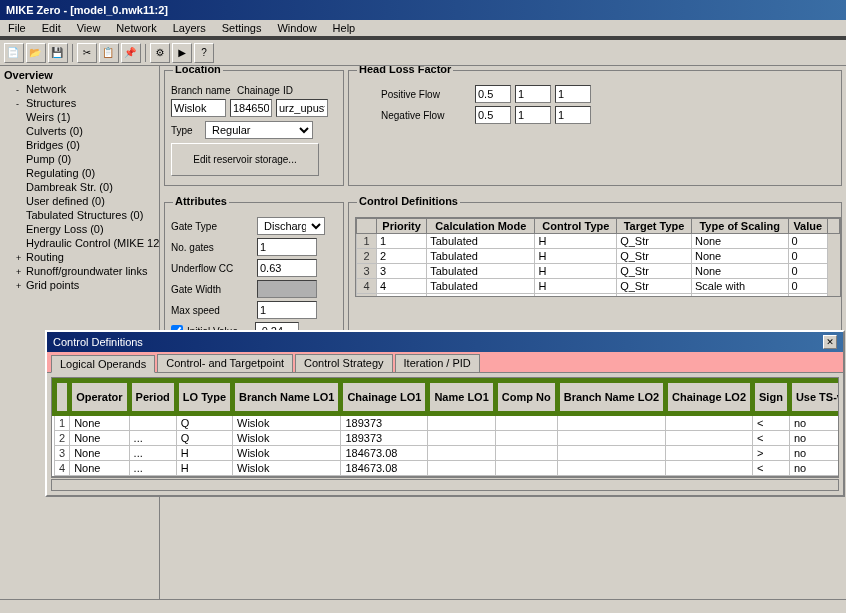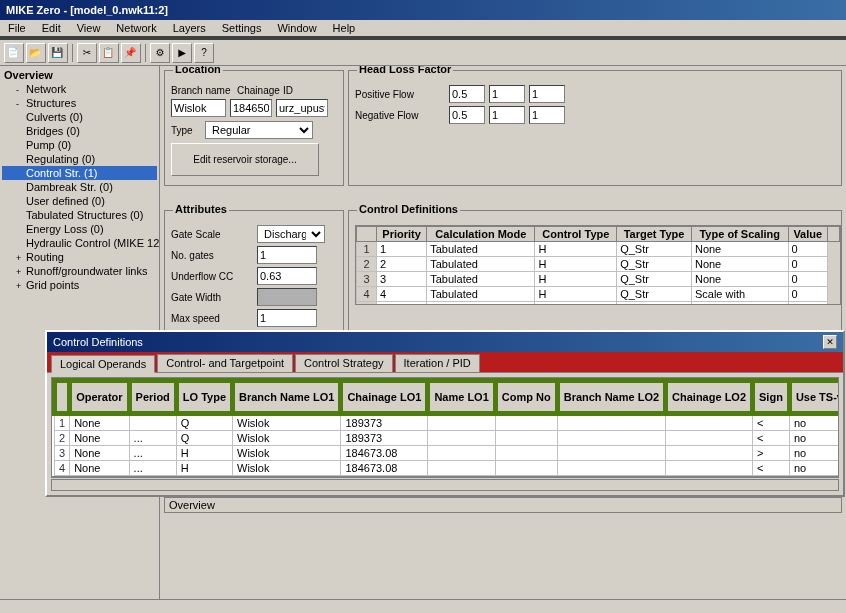--- a/index.html
+++ b/index.html
@@ -92,21 +92,21 @@
       flex: 1;
       padding: 4px;
       overflow: auto;
       background: #d4d0c8;
     }
     
     
     .group-box {
       border: 1px solid #808080;
       background: #d4d0c8;
-      margin-bottom: 20px;
+      margin-bottom: 12px;
       position: relative;
     }
     .group-label {
       position: absolute;
       top: -8px;
       left: 8px;
       background: #d4d0c8;
       padding: 0 2px;
       font-size: 11px;
       font-weight: bold;
@@ -200,21 +200,21 @@
       cursor: pointer;
       display: flex; align-items: center; justify-content: center;
       font-size: 9px;
       color: black;
     }
     .tabs {
       display: flex;
       padding: 2px 4px 0;
       gap: 2px;
       border-bottom: 1px solid #808080;
-      background: #b91c1c;
+      background: #fca5a5;
     }
     .tab {
       padding: 2px 8px;
       border: 1px solid #808080;
       border-bottom: none;
       background: #d4d0c8;
       cursor: pointer;
       font-size: 11px;
     }
     .tab.active {
@@ -296,25 +296,25 @@
 <div class="main-layout">
 
   <div class="left-panel">
     <div class="panel-title">Overview</div>
     <div class="tree-item indent1">
       <span class="tree-expand">-</span>Network
     </div>
     <div class="tree-item indent1">
       <span class="tree-expand">-</span>Structures
     </div>
+    <div class="tree-item indent2">Weirs (1)</div>
     <div class="tree-item indent2">Culverts (0)</div>
     <div class="tree-item indent2">Bridges (0)</div>
     <div class="tree-item indent2">Pump (0)</div>
     <div class="tree-item indent2">Regulating (0)</div>
-    <div class="tree-item indent2 selected">Control Str. (1)</div>
     <div class="tree-item indent2">Dambreak Str. (0)</div>
     <div class="tree-item indent2">User defined (0)</div>
     <div class="tree-item indent2">Tabulated Structures (0)</div>
     <div class="tree-item indent2">Energy Loss (0)</div>
     <div class="tree-item indent2">Hydraulic Control (MIKE 12</div>
     <div class="tree-item indent1">
       <span class="tree-expand">+</span>Routing
     </div>
     <div class="tree-item indent1">
       <span class="tree-expand">+</span>Runoff/groundwater links
@@ -346,21 +346,21 @@
             <select style="width:108px;">
               <option>Regular</option>
             </select>
           </div>
           <div class="row" style="margin-top:4px;">
             <button style="font-size:10px; width:148px;">Edit reservoir storage...</button>
           </div>
         </div>
       </div>
 
-      <div class="group-box" style="flex:1;">
+      <div class="group-box" style="flex:1;padding-left:26px;">
         <span class="group-label">Head Loss Factor</span>
         <div class="group-content" style="padding-top:14px;">
           <div class="row">
             <span class="label" style="width:90px;">Positive Flow</span>
             <input type="text" style="width: 36px;" value="0.5">
             <input type="text" style="width: 36px;" value="1">
             <input type="text" style="width: 36px;" value="1">
           </div>
           <div class="row" style="margin-top:3px;">
             <span class="label" style="width:90px;">Negative Flow</span>
@@ -371,21 +371,21 @@
         </div>
       </div>
     </div>
 
     <div style="display:flex; gap:4px; margin-bottom:4px;">
 
       <div class="group-box" style="width:180px; flex-shrink:0;">
         <span class="group-label">Attributes</span>
         <div class="group-content" style="padding-top:14px;">
           <div class="row">
-            <span class="label" style="width:82px;">Gate Scale</span>
+            <span class="label" style="width:82px;">Gate Type</span>
             <select style="width:68px;">
               <option>Discharge</option>
             </select>
           </div>
           <div class="row">
             <span class="label" style="width:82px;">No. gates</span>
             <input type="text" style="width: 60px;" value="1">
           </div>
           <div class="row">
             <span class="label" style="width:82px;">Underflow CC</span>

